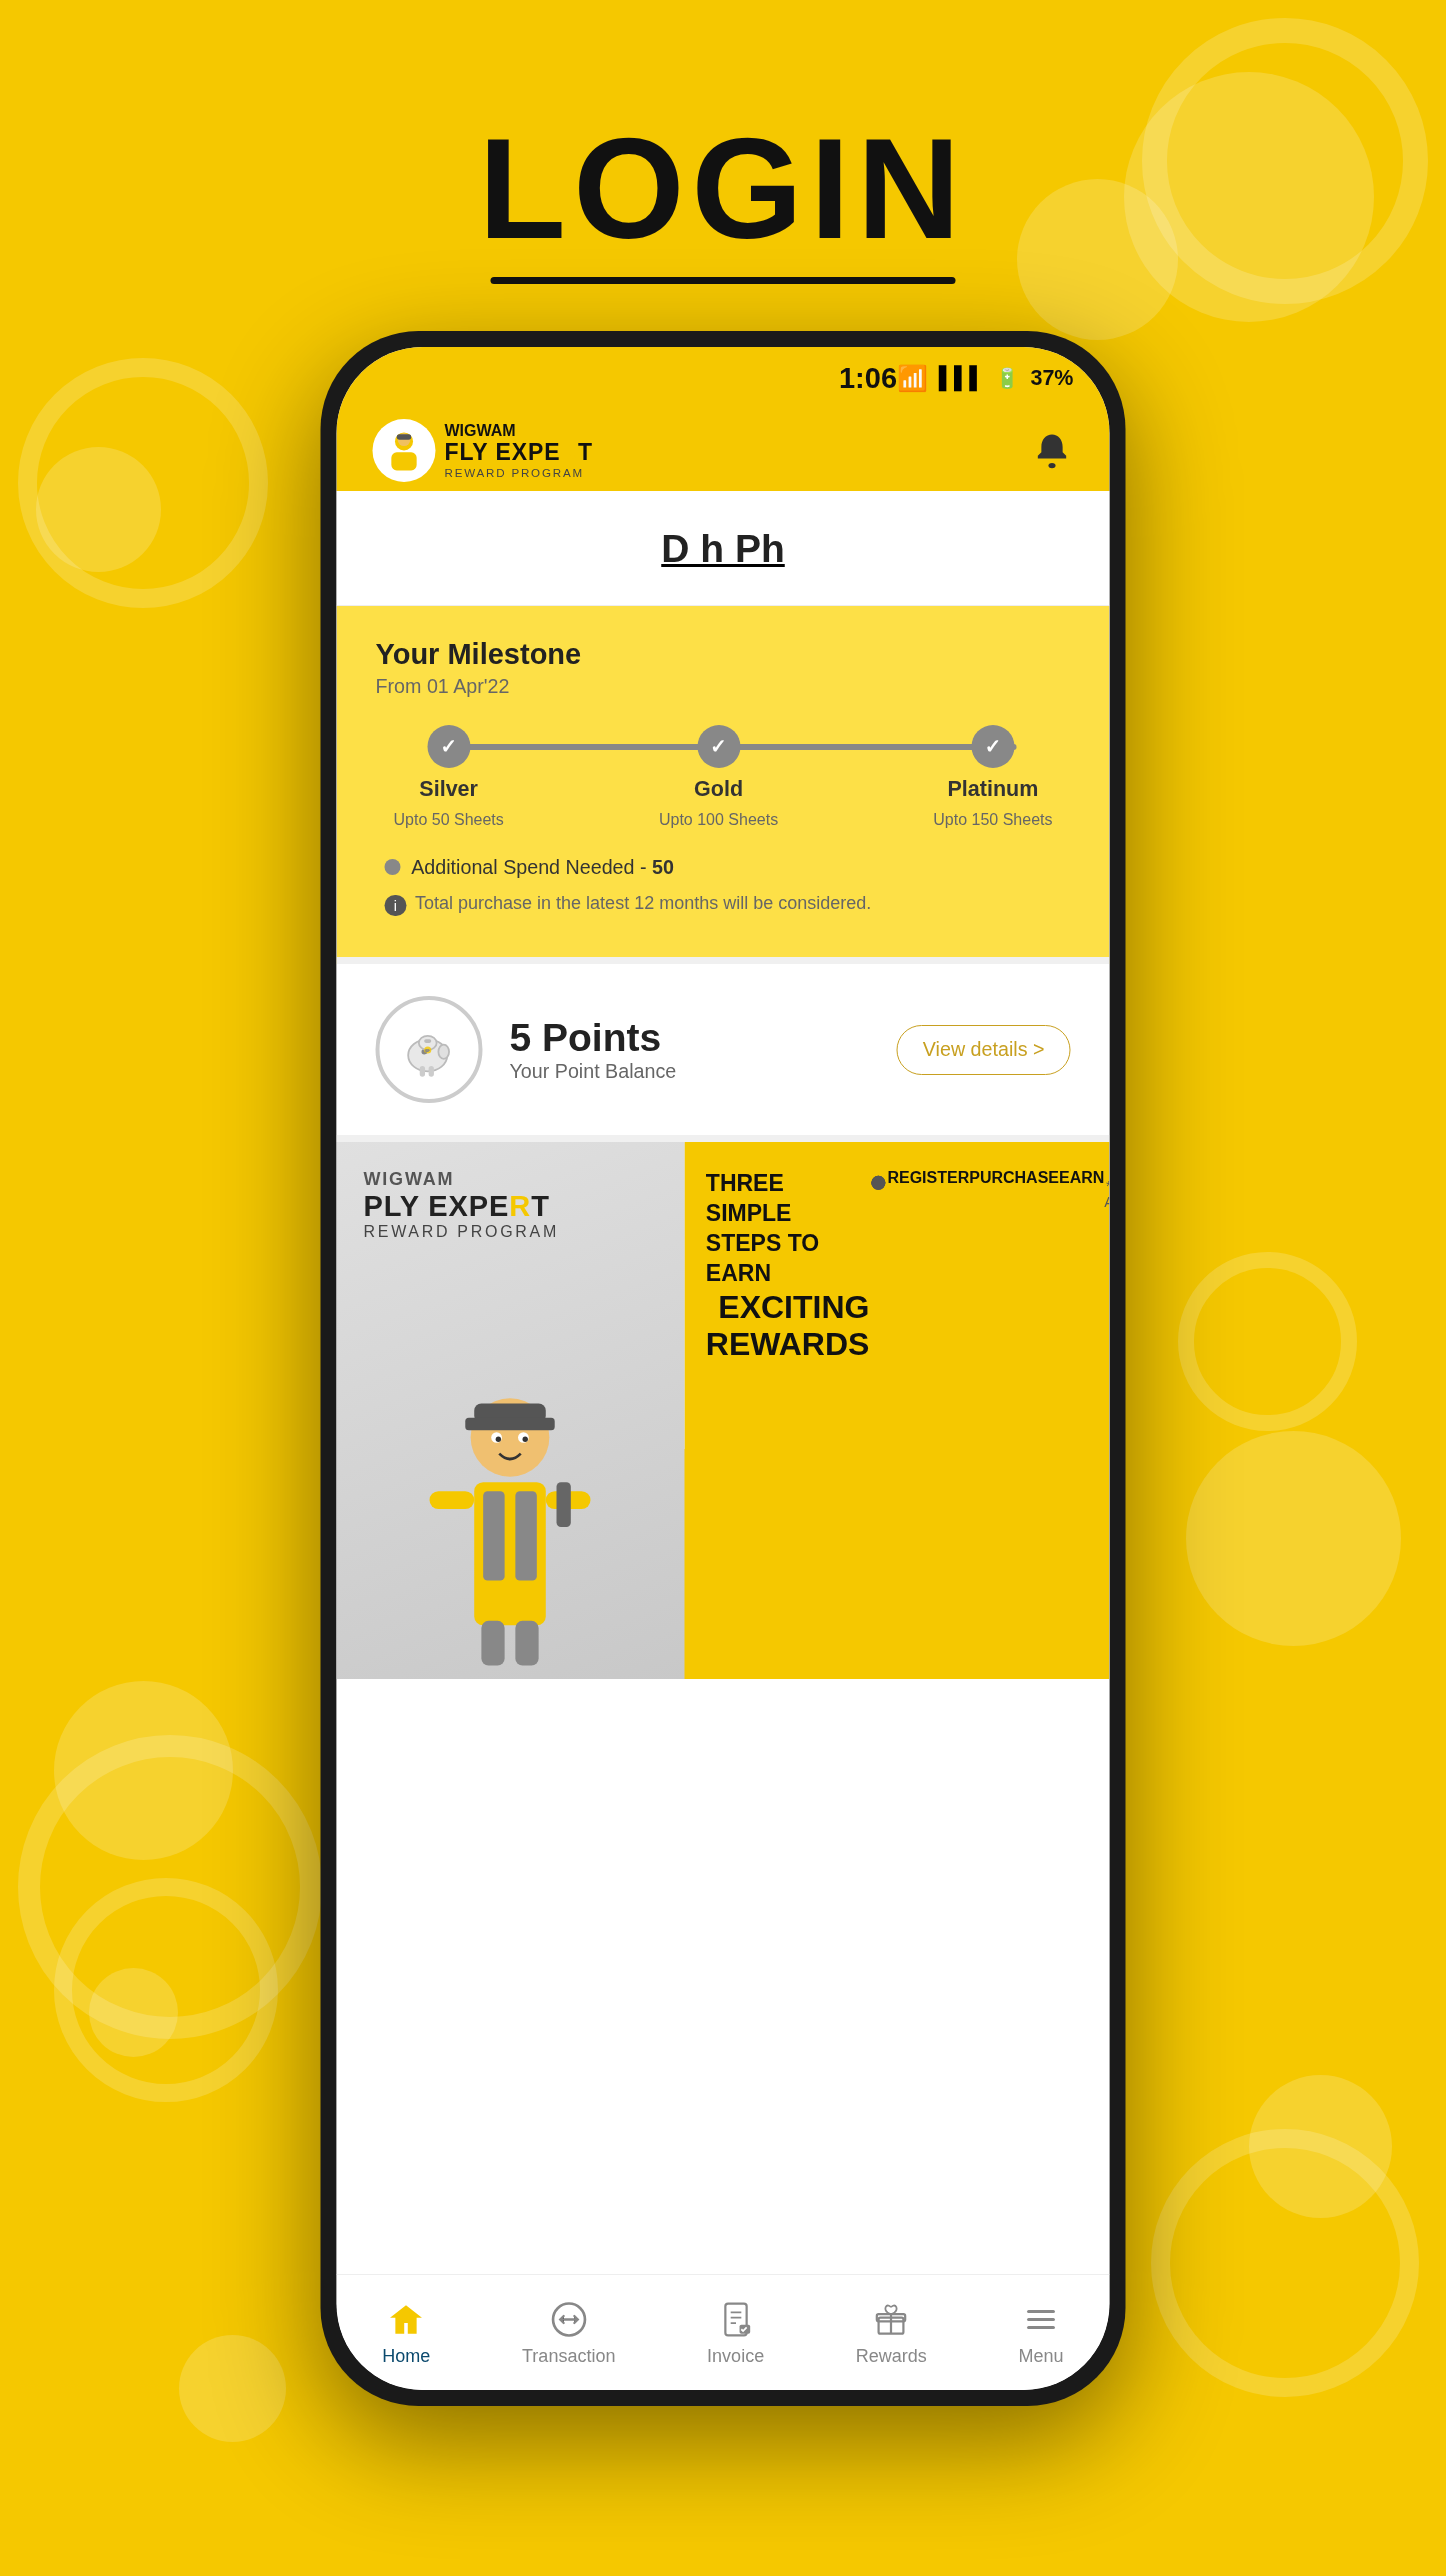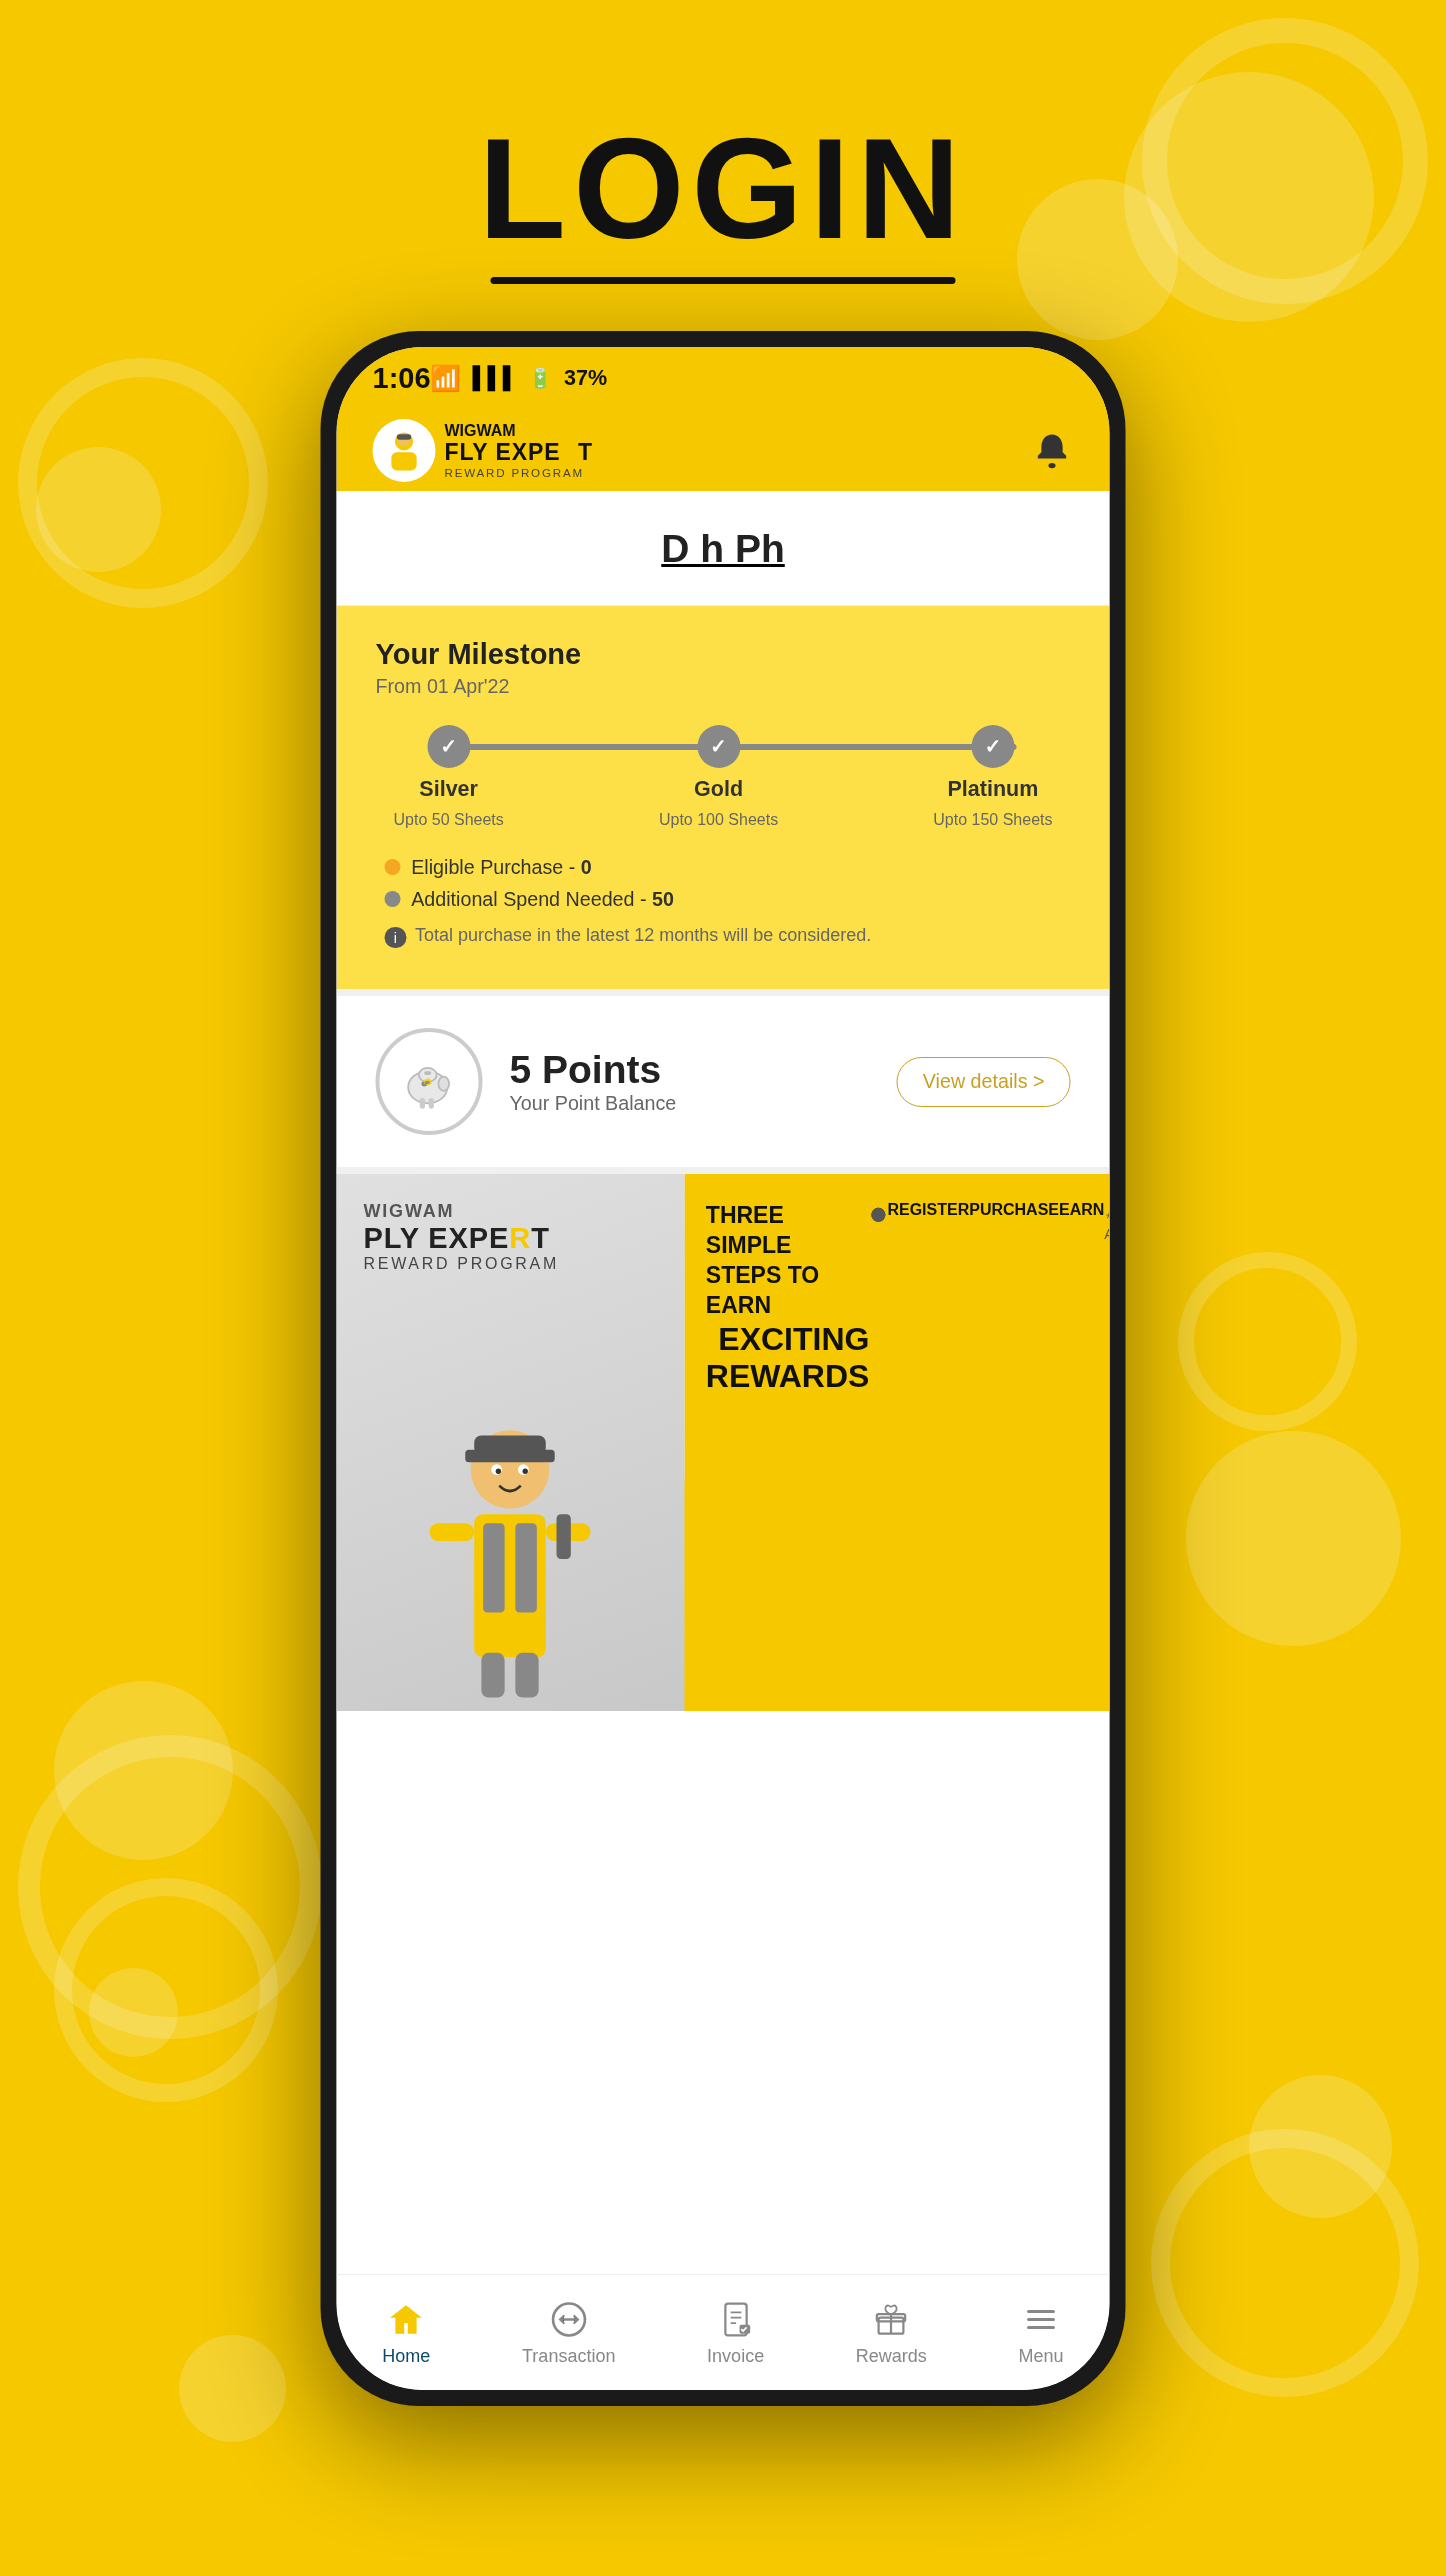--- a/index.html
+++ b/index.html
@@ -75,21 +75,21 @@
       overflow: hidden;
       position: relative;
     }
 
     
     .status-bar {
       background: #F5C800;
       height: 63px;
       display: flex;
       align-items: center;
-      justify-content: flex-start;
+      justify-content: flex-end;
       padding: 0 36px;
       position: relative;
     }
     .status-time {
       font-size: 29px;
       font-weight: 700;
       color: #111;
     }
     .status-icons {
       display: flex;
@@ -578,24 +578,20 @@
               <div class="progress-step">
                 <div class="step-circle">✓</div>
                 <div class="step-label">Platinum</div>
                 <div class="step-sub">Upto 150 Sheets</div>
               </div>
             </div>
           </div>
 
           <div class="purchase-info">
             <div class="purchase-row">
-              <div class="dot-orange"></div>
-              <span>Eligible Purchase - <strong>0</strong></span>
-            </div>
-            <div class="purchase-row">
               <div class="dot-gray"></div>
               <span>Additional Spend Needed - <strong>50</strong></span>
             </div>
             <div class="purchase-note">
               <div class="info-icon">i</div>
               <span>Total purchase in the latest 12 months will be considered.</span>
             </div>
           </div>
         </div>
 

